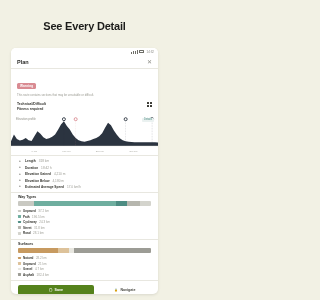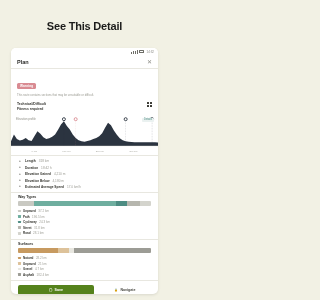--- a/index.html
+++ b/index.html
@@ -121,21 +121,21 @@
     font-size:3.6px; font-weight:bold;
     text-align:center; padding:3px 0;
     display:flex; align-items:center; justify-content:center; gap:2px;
     cursor:pointer;
   }
   .lock { font-size:3.2px; }
 </style>
 </head>
 <body>
 
-<div class="headline">See This Detail</div>
+<div class="headline">See Every Detail</div>
 
 <div class="phone">
 
   <div class="statusbar">
     <div class="sb-icons">
       <span class="bar b1"></span>
         <span class="bar b2"></span>
         <span class="bar b3"></span>
         <span class="bar b4"></span>
     </div>

